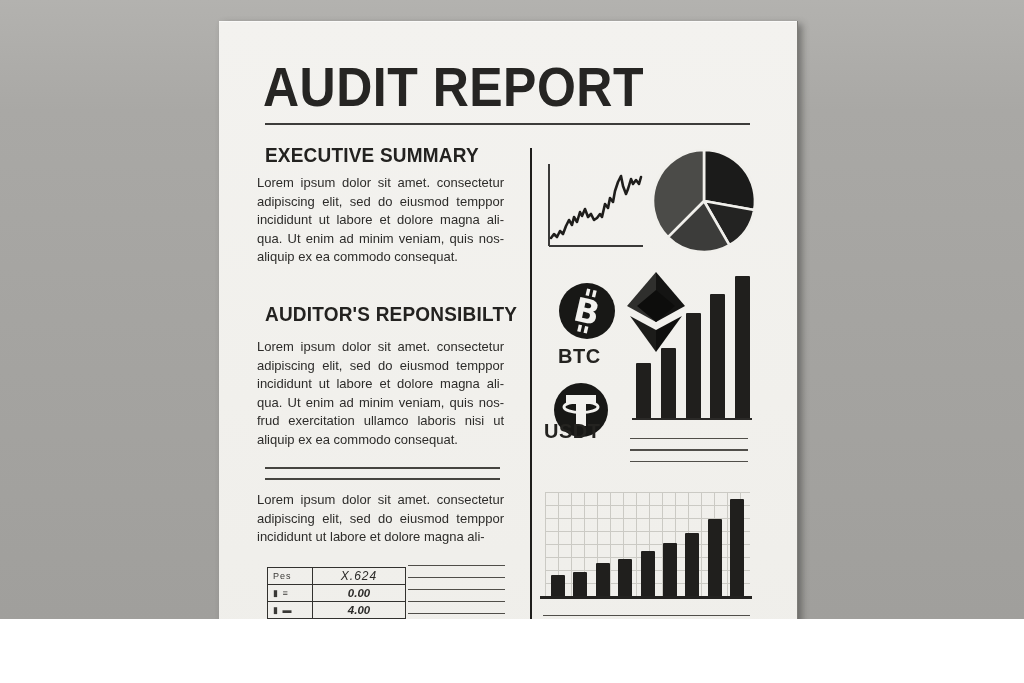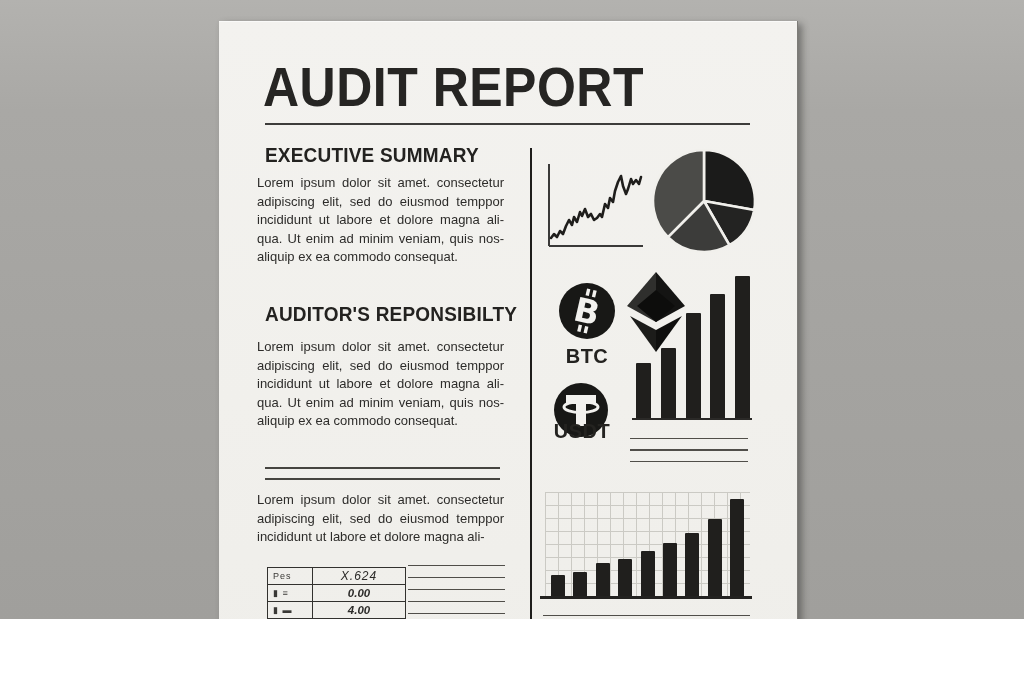--- a/index.html
+++ b/index.html
@@ -53,21 +53,21 @@
   .bars-mid i{width:15px;}
   .mid-baseline{left:413px;top:397px;width:120px;height:2px;background:#2a2927;}
   .grid-plot{
     left:326px;top:471px;width:205px;height:104px;padding:0 6px;box-sizing:border-box;
     background-image:linear-gradient(#cbcac4 1px,transparent 1px),
                      linear-gradient(90deg,#cbcac4 1px,transparent 1px);
     background-size:13px 13px;
   }
   .grid-plot i{width:14px;}
   .grid-baseline{left:321px;top:575px;width:212px;height:2.5px;background:#232220;}
-  .crypto-label{font-weight:bold;color:#242320;font-size:20px;text-align:center;letter-spacing:.5px;}
+  .crypto-label{font-weight:bold;color:#242320;font-size:20px;text-align:left;letter-spacing:.5px;}
   .btc-label{left:339px;top:324px;width:58px;}
   .usdt-label{left:325px;top:399px;width:76px;}
   .bottom-rule{left:46px;top:641px;width:483px;height:2px;background:#4a4946;}
 </style>
 </head>
 <body>
 
 <div class="stage">
   <div class="paper">
 
@@ -83,20 +83,21 @@
       <div class="tl">qua. Ut enim ad minim veniam, quis nos-</div>
       <div class="tl">aliquip ex ea commodo consequat.</div>
     </div>
 
     <div class="abs h2 h2-resp">AUDITOR'S REPONSIBILTY</div>
     <div class="abs para para2">
       <div class="tl">Lorem ipsum dolor sit amet. consectetur</div>
       <div class="tl">adipiscing elit, sed do eiusmod temppor</div>
       <div class="tl">incididunt ut labore et dolore magna ali-</div>
       <div class="tl">qua. Ut enim ad minim veniam, quis nos-</div>
+      <div class="tl">frud exercitation ullamco laboris nisi ut</div>
       <div class="tl">aliquip ex ea commodo consequat.</div>
     </div>
 
     <div class="abs hline" style="left:46px;top:446px;width:235px;"></div>
     <div class="abs hline" style="left:46px;top:457px;width:235px;"></div>
 
     <div class="abs para para3">
       <div class="tl">Lorem ipsum dolor sit amet. consectetur</div>
       <div class="tl">adipiscing elit, sed do eiusmod temppor</div>
       <div class="tl">incididunt ut labore et dolore magna ali-</div>

